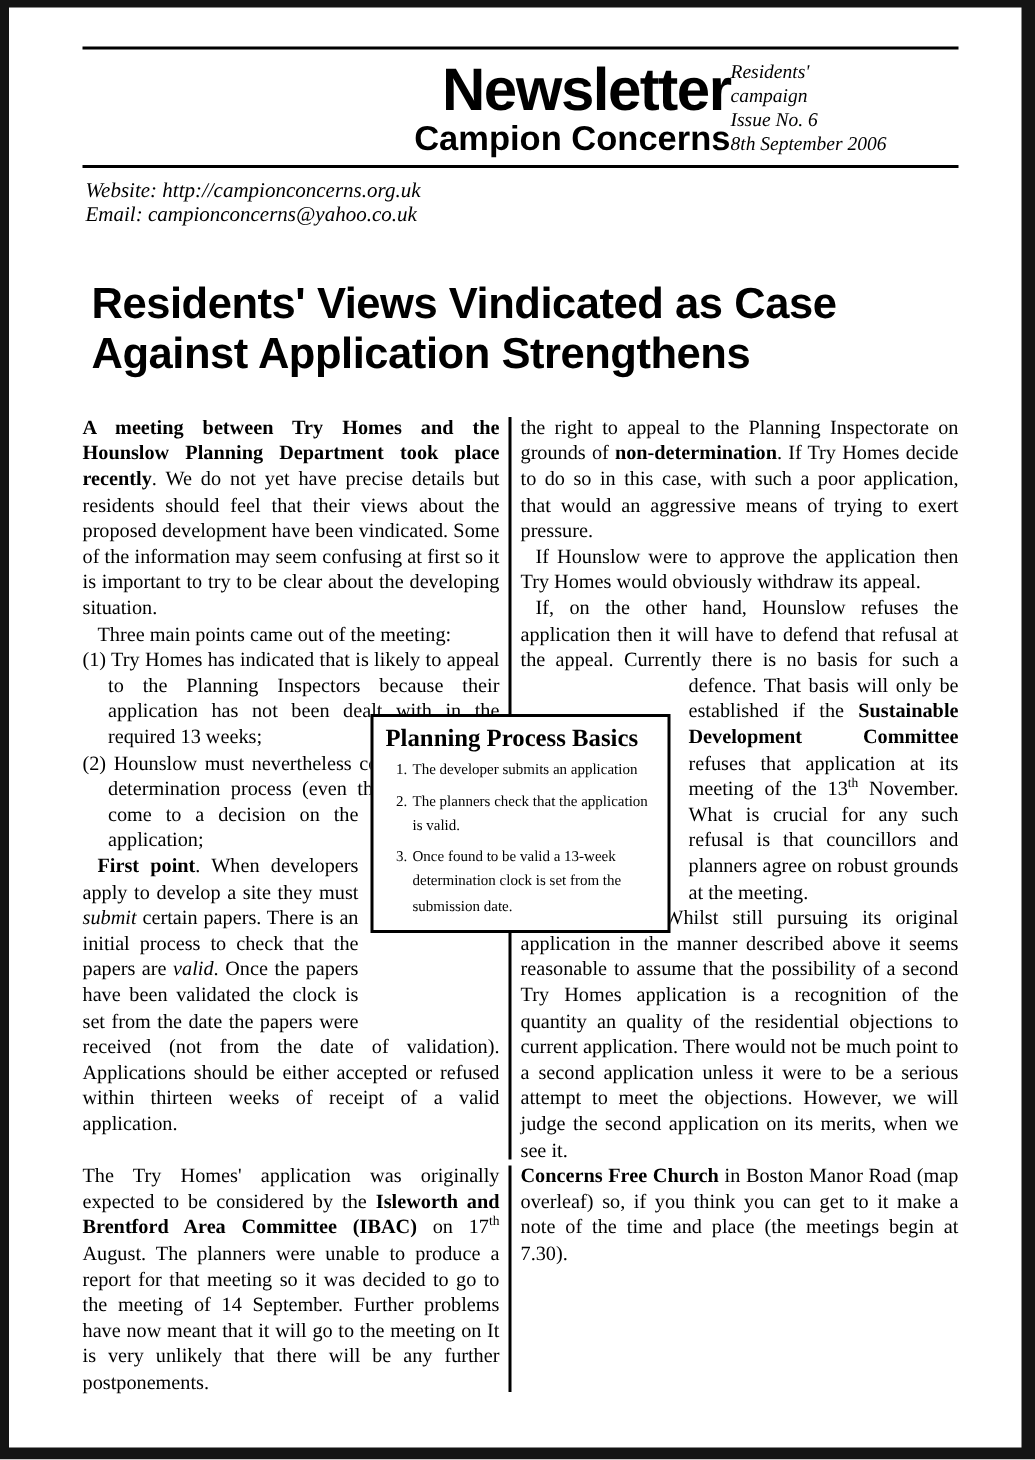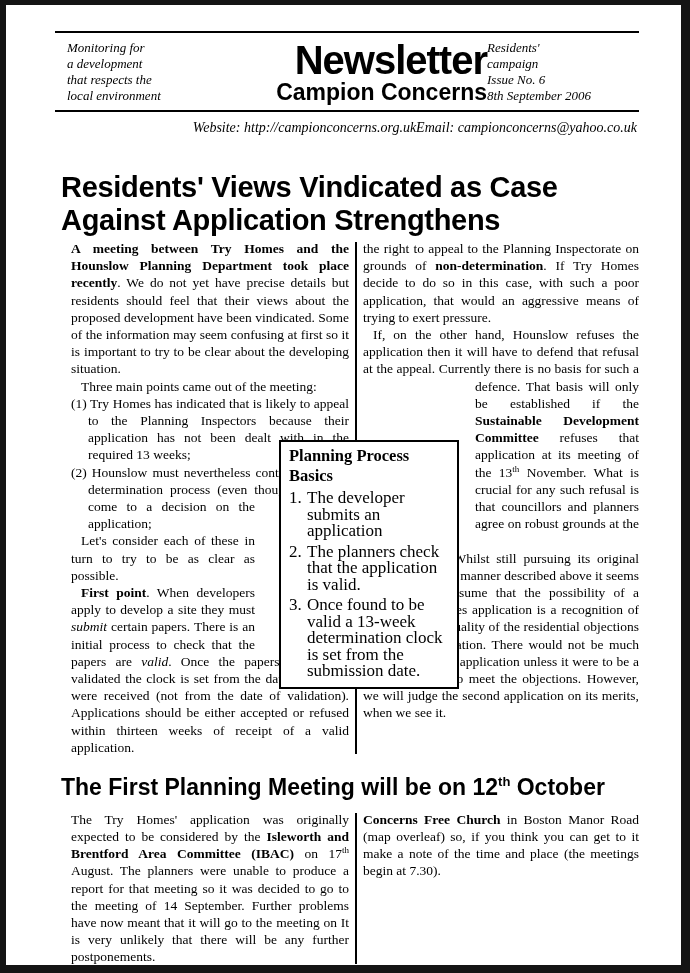--- a/index.html
+++ b/index.html
@@ -11,61 +11,55 @@
     font-family:"Liberation Serif","DejaVu Serif",serif;
   }
   .hrule{border:0;border-top:2px solid #000;margin:0;}
   
   .masthead{display:flex;align-items:flex-start;padding:7px 0 6px;}
   .tagline{width:152px;font-style:italic;font-size:13px;line-height:16px;padding-left:12px;}
   .mast-center{flex:1;text-align:right;font-family:"Liberation Sans",sans-serif;font-weight:bold;}
   .mast-title{font-size:40px;line-height:40px;letter-spacing:-1px;}
   .mast-sub{font-size:23px;line-height:24px;letter-spacing:0;}
   .issue{width:152px;font-style:italic;font-size:13px;line-height:16px;text-align:left;}
-  .contact{display:flex;justify-content:flex-end;font-style:italic;font-size:14px;padding:8px 2px 10px;}
+  .contact{display:flex;justify-content:flex-end;font-style:italic;font-size:14px;padding:8px 2px 10px;flex-direction:column;}
   
   .h1{font-family:"Liberation Sans",sans-serif;font-weight:bold;font-size:29px;line-height:33px;
-      letter-spacing:-0.3px;margin:25px 0 3px;padding-left:6px;}
+      letter-spacing:-0.3px;margin:25px 0 23px;padding-left:6px;}
   .h2{font-family:"Liberation Sans",sans-serif;font-weight:bold;font-size:23px;line-height:26px;
       margin:13px 0 11px;padding-left:6px;}
   .h2 sup,.h1 sup{font-size:13px;}
   
-  .section{display:flex;position:relative;margin-left:16px;}
+  .section{display:flex;position:relative;}
   .sec1{min-height:462px;}
   .sec2{min-height:150px;}
   .col{width:278px;}
   .colr{flex:1;}
   .vdiv{width:2px;background:#000;margin:2px 6px 2px 6px;}
   .col p{margin:0;font-size:13.5px;line-height:17.2px;text-align:justify;}
   .col p.ind{text-indent:10px;}
   .col p.li{padding-left:17px;text-indent:-17px;}
   .col sup{font-size:9px;line-height:0;}
   .spr{float:right;width:94px;height:150px;}
   .spl{float:left;width:112px;height:150px;}
   
-  .pbox{position:absolute;left:208px;top:200px;width:180px;box-sizing:border-box;
+  .pbox{position:absolute;left:192px;top:200px;width:200px;box-sizing:border-box;
         background:#fff;border:2px solid #000;padding:4px 8px 7px;z-index:5;}
   .pbox-title{font-weight:bold;font-size:16.5px;line-height:20px;}
   .pbox ol{margin:2px 0 0;padding-left:17px;}
-  .pbox li{font-size:17px;line-height:16.5px;margin-top:4px;padding-left:1px;font-family:Liberation Serif, serif;}
+  .pbox li{font-size:10px;line-height:16.5px;margin-top:4px;padding-left:1px;font-family:Liberation Serif, serif;}
 </style>
 </head>
 <body>
 
 <div class="page">
 
   <hr class="hrule">
 
   <div class="masthead">
-    <div class="tagline">
-        <div>Monitoring for</div>
-        <div>a development</div>
-        <div>that respects the</div>
-        <div>local environment</div>
-      </div>
     <div class="mast-center">
       <div class="mast-title">Newsletter</div>
       <div class="mast-sub">Campion Concerns</div>
     </div>
     <div class="issue">
         <div>Residents'</div>
         <div>campaign</div>
         <div>Issue No. 6</div>
         <div>8th September 2006</div>
       </div>
@@ -79,41 +73,40 @@
   </div>
 
   <div class="h1">Residents' Views Vindicated as Case Against Application Strengthens</div>
 
   <div class="section sec1">
     <div class="col">
         <p><b>A meeting between Try Homes and the Hounslow Planning Department took place recently</b>. We do not yet have precise details but residents should feel that their views about the proposed development have been vindicated. Some of the information may seem confusing at first so it is important to try to be clear about the developing situation.</p>
         <p class="ind">Three main points came out of the meeting:</p>
         <p class="li">(1) Try Homes has indicated that is likely to appeal to the Planning Inspectors because their application has not been dealt with in the required 13 weeks;</p>
         <p class="li">(2) Hounslow must nevertheless continue with its determination process (even though late) and <span class="spr"></span>come to a decision on the application;</p>
-        <p class="ind">Let's consider each of these in turn to try to be as clear as possible.</p>
         <p class="ind"><b>First point</b>. When developers apply to develop a site they must <i>submit</i> certain papers. There is an initial process to check that the papers are <i>valid</i>. Once the papers have been validated the clock is set from the date the papers were received (not from the date of validation). Applications should be either accepted or refused within thirteen weeks of receipt of a valid application.</p>
       </div>
     <div class="vdiv"></div>
     <div class="col colr">
         <p>the right to appeal to the Planning Inspectorate on grounds of <b>non-determination</b>. If Try Homes decide to do so in this case, with such a poor application, that would an aggressive means of trying to exert pressure.</p>
+        <p class="ind">If Hounslow were to approve the application then Try Homes would obviously withdraw its appeal.</p>
         <p class="ind">If, on the other hand, Hounslow refuses the application then it will have to defend that refusal at the appeal. Currently there is no basis for such a <span class="spl"></span>defence. That basis will only be established if the <b>Sustainable Development Committee</b> refuses that application at its meeting of the 13<sup>th</sup> November. What is crucial for any such refusal is that councillors and planners agree on robust grounds at the meeting.</p>
         <p class="ind"><b>Third point</b>. Whilst still pursuing its original application in the manner described above it seems reasonable to assume that the possibility of a second Try Homes application is a recognition of the quantity an quality of the residential objections to current application. There would not be much point to a second application unless it were to be a serious attempt to meet the objections. However, we will judge the second application on its merits, when we see it.</p>
       </div>
 
     <div class="pbox">
       <div class="pbox-title">Planning Process Basics</div>
       <ol>
           <li>The developer submits an application</li>
           <li>The planners check that the application is valid.</li>
           <li>Once found to be valid a 13-week determination clock is set from the submission date.</li>
         </ol>
     </div>
   </div>
 
-  <div class="h2">The First Planning Meeting will be on 12<sup>th</sup> October</div>
 
   <div class="section sec2">
     <div class="col">
         <p>The Try Homes' application was originally expected to be considered by the <b>Isleworth and Brentford Area Committee (IBAC)</b> on 17<sup>th</sup> August. The planners were unable to produce a report for that meeting so it was decided to go to the  meeting of 14 September. Further problems have now meant that it will go to the  meeting on  It is very unlikely that there will be any further postponements.</p>
       </div>
     <div class="vdiv"></div>
     <div class="col colr">
         <p><b>Concerns Free Church</b> in Boston Manor Road (map overleaf) so, if you think you can get to it make a note of the time and place (the meetings begin at 7.30).</p>
       </div>
   </div>

